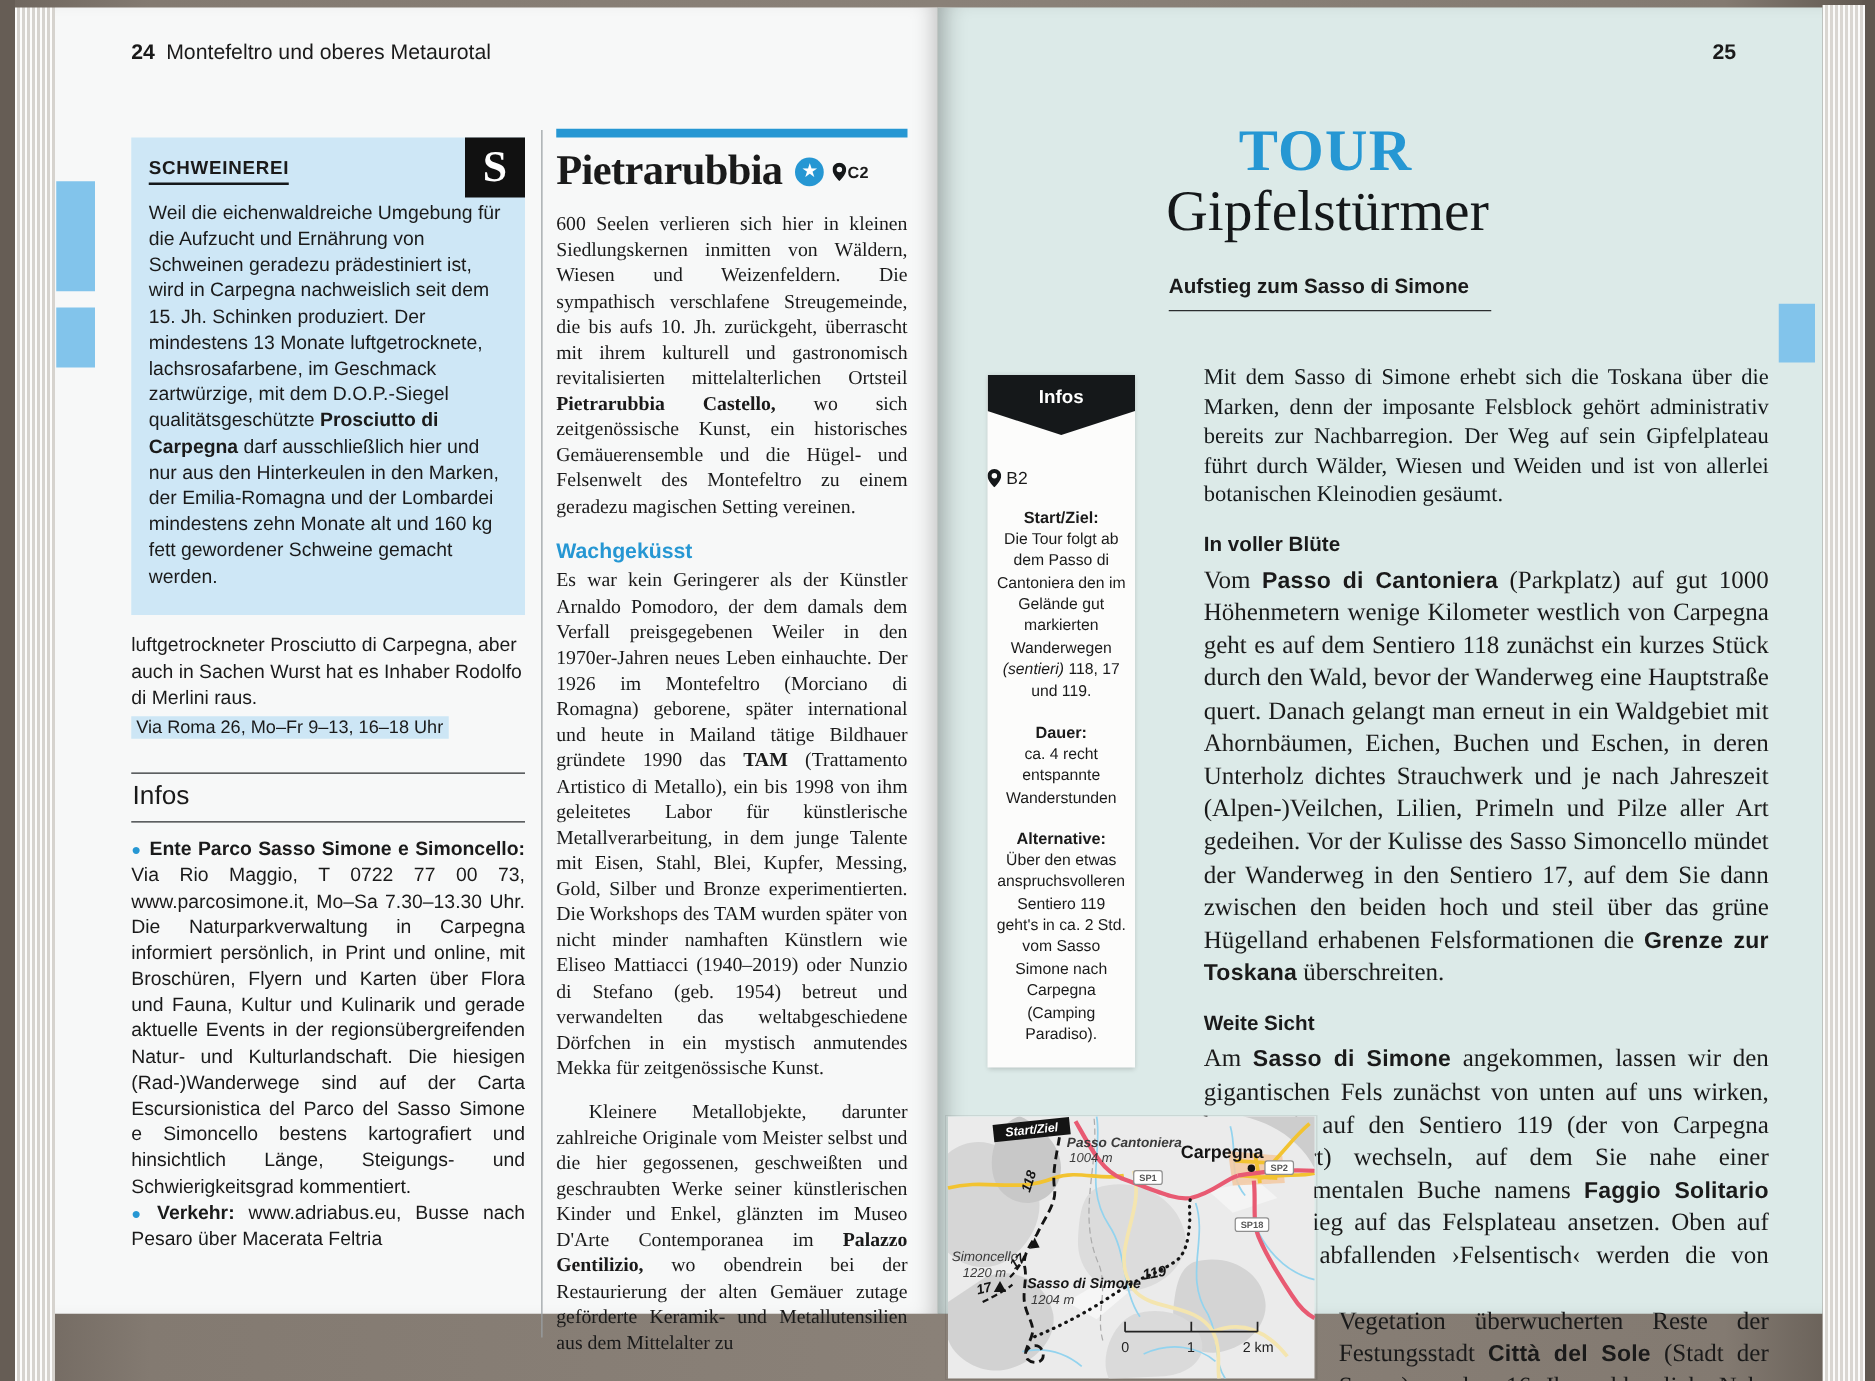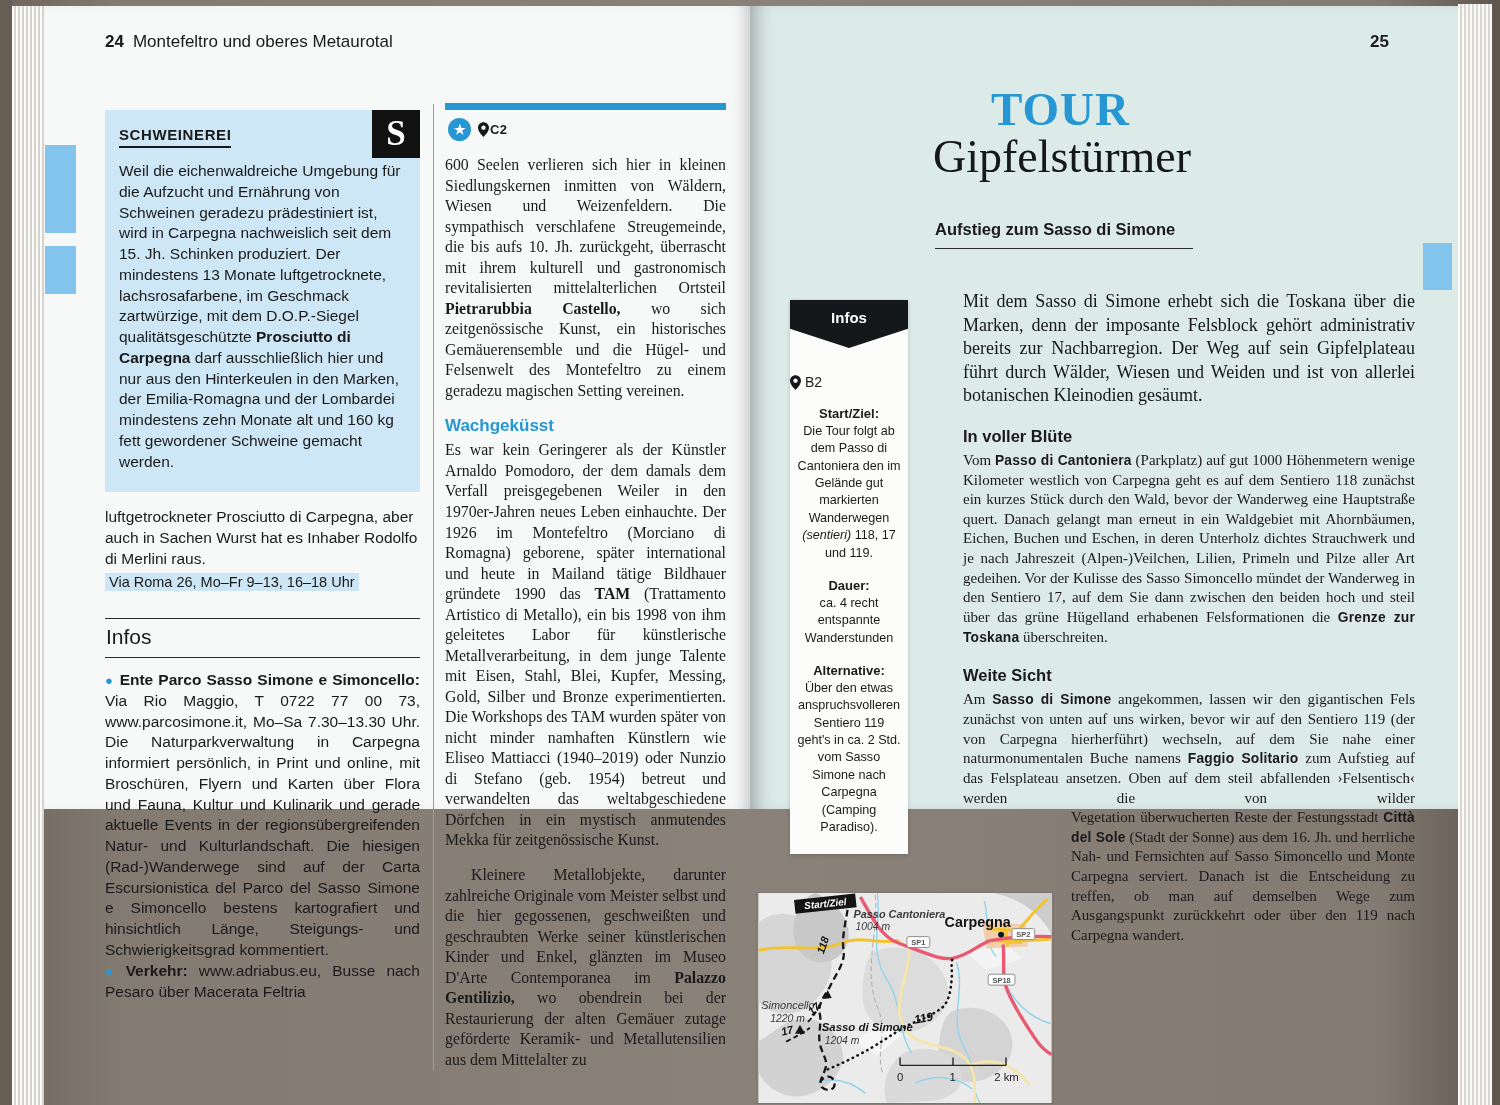--- a/index.html
+++ b/index.html
@@ -8,21 +8,21 @@
     background:linear-gradient(90deg,#6e655d 0%, #837a71 8%, #8a8178 50%, #837a71 92%, #5f574f 100%);
     font-family:"Liberation Sans",sans-serif;color:#1a1a1a;
   }
   
   .cover-left{position:absolute;left:0;top:0;width:12px;height:1105px;background:#665d55;}
   .cover-right{position:absolute;right:0;top:0;width:10px;height:1105px;background:#60574f;}
   .stack-left{position:absolute;left:12px;top:6px;width:32px;height:1099px;
     background:repeating-linear-gradient(90deg,#fcfcfb 0 2px,#d6d3ce 2px 4px);}
   .stack-right{position:absolute;left:1458px;top:4px;width:34px;height:1101px;
     background:repeating-linear-gradient(90deg,#fbfbfa 0 2px,#d9d6d1 2px 4px);}
-  .page{position:absolute;top:6px;height:803px;}
+  .page{position:absolute;top:6px;height:1045px;}
   .page-left{left:44px;width:706px;background:#f7f8f8;
     box-shadow:inset -14px 0 18px -12px rgba(0,0,0,.25);}
   .page-right{left:750px;width:708px;background:#dceae8;
     box-shadow:inset 16px 0 20px -12px rgba(0,0,0,.32);}
   
   .tab{position:absolute;background:#82c4eb;}
   .tab-l1{left:1px;top:139px;width:31px;height:88px;}
   .tab-l2{left:1px;top:240px;width:31px;height:48px;}
   .tab-r1{left:673px;top:237px;width:29px;height:47px;}
   
@@ -55,38 +55,38 @@
     font-weight:bold;font-size:13px;letter-spacing:.3px;gap:1px;}
   .serifbody{font-family:"Liberation Serif",serif;font-size:15.8px;line-height:1.3;text-align:justify;}
   .col2 .serifbody{margin-top:14px;}
   .subhead-blue{color:#2697d3;font-weight:bold;font-size:17px;margin:15px 0 4px;}
   .p-indent{text-indent:26px;margin-top:0;}
   .rich span.b{font-weight:bold;}
   .rich span.i{font-style:italic;}
   .rich span.sans{font-family:"Liberation Sans",sans-serif;font-weight:bold;font-size:.92em;letter-spacing:.2px;}
   
   .pn25{position:absolute;left:620px;top:26px;font-weight:bold;font-size:17px;}
-  .tour-block{position:absolute;left:183px;top:80px;font-family:"Liberation Serif",serif;}
+  .tour-block{position:absolute;left:183px;top:92px;font-family:"Liberation Serif",serif;}
   .tour-kicker{color:#2697d3;font-weight:bold;font-size:47px;letter-spacing:1px;margin-left:58px;line-height:1;}
   .tour-title{font-size:46px;line-height:1.06;color:#15181a;}
   .tour-sub{position:absolute;left:185px;top:214px;font-weight:bold;font-size:16.5px;
     width:258px;border-bottom:1.5px solid #2a2d2f;padding-bottom:9px;}
   
   .icard{position:absolute;left:40px;top:294px;width:118px;min-height:482px;background:#fcfcfb;
     box-shadow:0 1px 4px rgba(0,0,0,.18);box-sizing:border-box;padding-bottom:18px;}
   .icard-banner{height:48px;background:#15181a;color:#fff;font-weight:bold;font-size:15px;
     display:flex;justify-content:center;align-items:flex-start;padding-top:9px;box-sizing:border-box;
     clip-path:polygon(0 0,100% 0,100% 60%,50% 100%,0 60%);}
   .icard-pinrow{display:flex;align-items:center;justify-content:flex-start;gap:4px;
     margin-top:26px;font-size:14px;}
   .icard-sec{margin-top:15px;padding:0 7px;text-align:center;font-size:12.6px;line-height:1.38;}
   .icard-label{font-weight:bold;font-size:13px;}
   
   .maincol{position:absolute;left:213px;top:284px;width:452px;}
-  .rp-serif{font-family:"Liberation Serif",serif;font-size:15px;line-height:1.31;text-align:justify;}
+  .rp-serif{font-family:"Liberation Serif",serif;font-size:20px;line-height:1.31;text-align:justify;}
   .rp-intro{font-size:18px;color:#14181a;}
   .rp-h{font-weight:bold;font-size:16.5px;margin:19px 0 5px;}
   .justify-all{text-align-last:justify;}
   .partB{margin-left:108px;}
   
   .tourmap{position:absolute;left:7px;top:887px;width:296px;height:210px;overflow:hidden;
     box-shadow:0 0 0 1px rgba(0,0,0,.08);}
   svg text{font-family:"Liberation Sans",sans-serif;}
 </style>
 </head>
@@ -123,20 +123,21 @@
       <p><span class="bdot">●</span><span class="rich"><span class="b">Ente Parco Sasso Simone e Simoncello:</span><span> Via Rio Maggio, T 0722 77 00 73, www.parcosimone.it, Mo–Sa 7.30–13.30 Uhr. Die Naturparkverwaltung in Carpegna informiert persönlich, in Print und online, mit Broschüren, Flyern und Karten über Flora und Fauna, Kultur und Kulinarik und gerade aktuelle Events in der regionsübergreifenden Natur- und Kulturlandschaft. Die hiesigen (Rad-)Wanderwege sind auf der Carta Escursionistica del Parco del Sasso Simone e Simoncello bestens kartografiert und hinsichtlich Länge, Steigungs- und Schwierigkeitsgrad kommentiert.</span></span></p>
       <p><span class="bdot">●</span><span class="rich"><span class="b">Verkehr:</span><span> www.adriabus.eu, Busse nach Pesaro über Macerata Feltria</span></span></p>
     </div>
   </div>
 
   <div class="vdivider"></div>
 
   <div class="col2">
     <div class="bluebar"></div>
     <div class="headline">
+      <span>Pietrarubbia</span>
       <span class="star-ic">★</span>
       <span class="gridref">
         <svg width="11" height="15" viewBox="0 0 12 16">
             <path d="M6 0C2.7 0 0 2.7 0 6c0 4.5 6 10 6 10s6-5.5 6-10C12 2.7 9.3 0 6 0zm0 8.4A2.4 2.4 0 1 1 6 3.6a2.4 2.4 0 0 1 0 4.8z" fill="#15181a"></path>
           </svg>
         <span>C2</span>
       </span>
     </div>
     <div class="serifbody rich"><span>600 Seelen verlieren sich hier in kleinen Siedlungskernen inmitten von Wäldern, Wiesen und Weizenfeldern. Die sympathisch verschlafene Streugemeinde, die bis aufs 10. Jh. zurückgeht, überrascht mit ihrem kulturell und gastronomisch revitalisierten mittelalterlichen Ortsteil </span><span class="b">Pietrarubbia Castello,</span><span> wo sich zeitgenössische Kunst, ein historisches Gemäuerensemble und die Hügel- und Felsenwelt des Montefeltro zu einem geradezu magischen Setting vereinen.</span></div>
     <div class="subhead-blue">Wachgeküsst</div>

